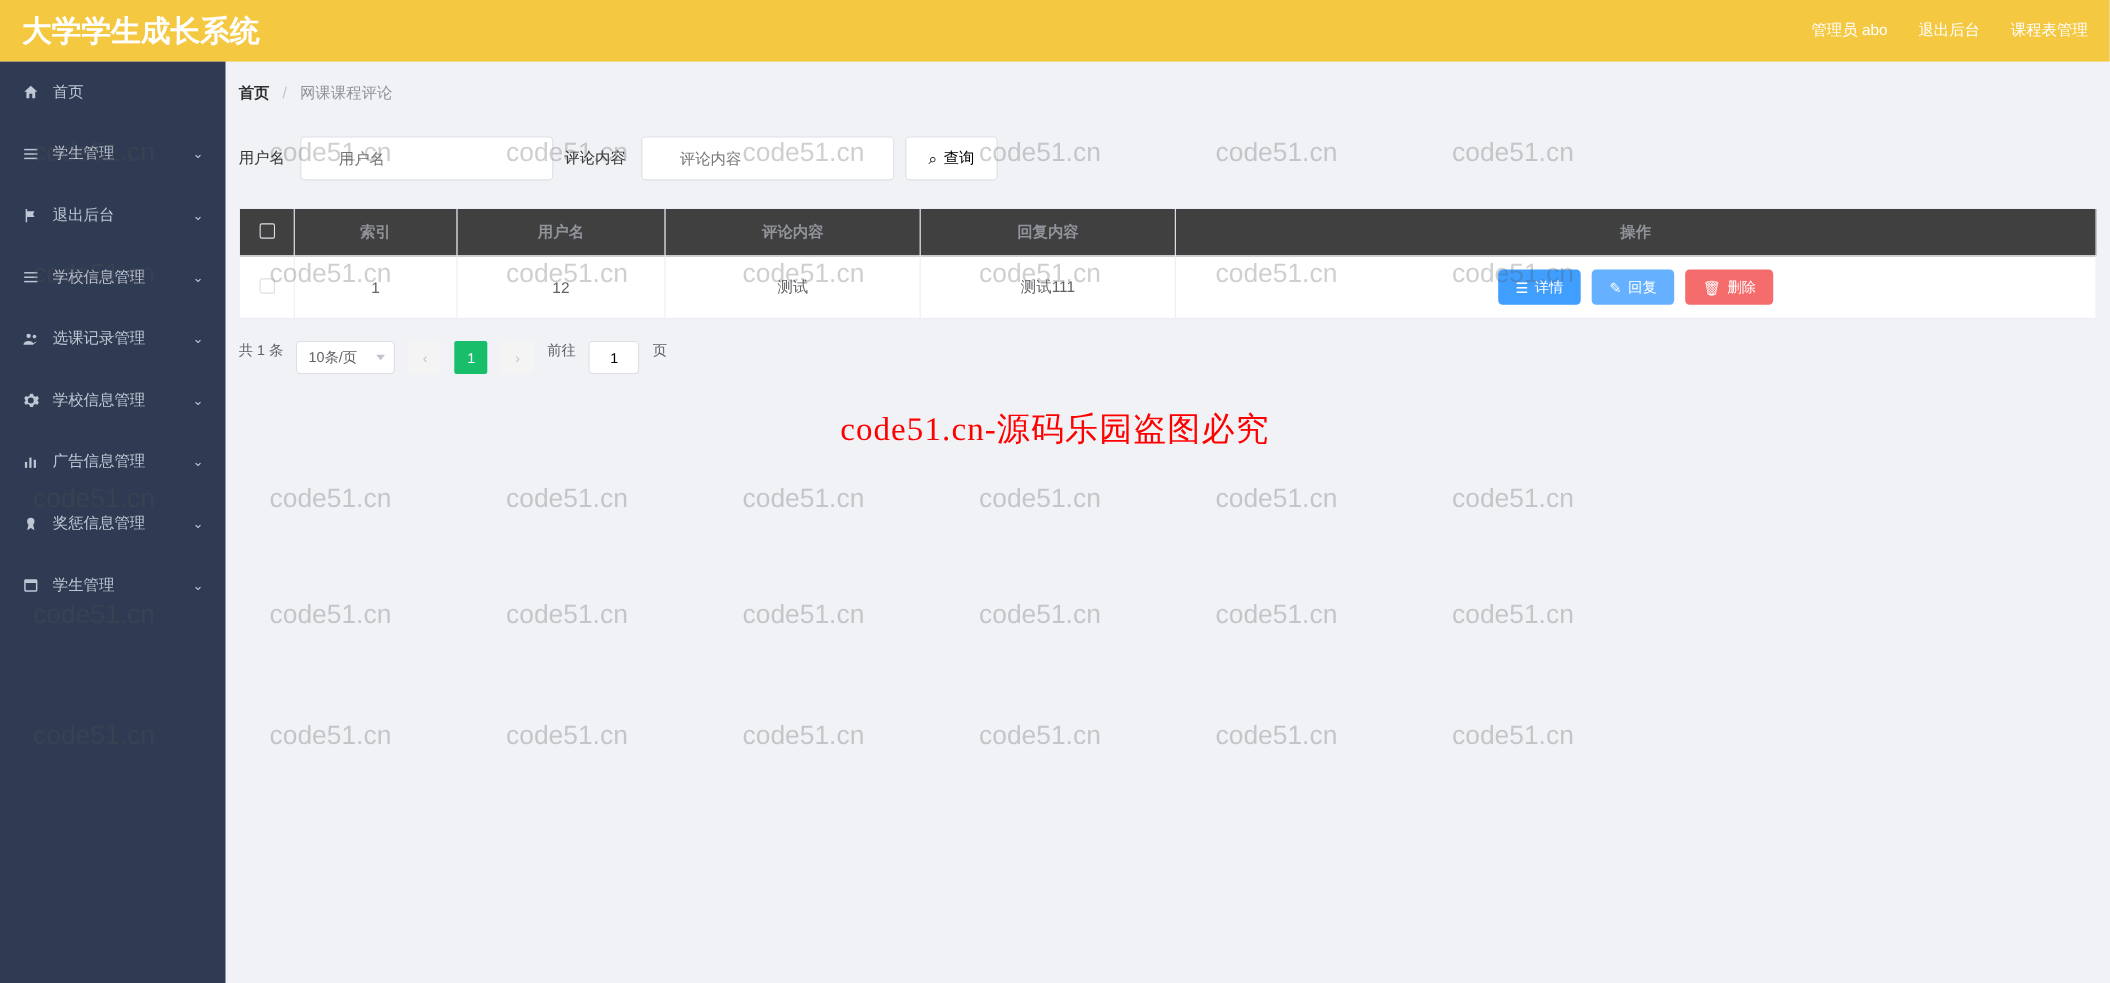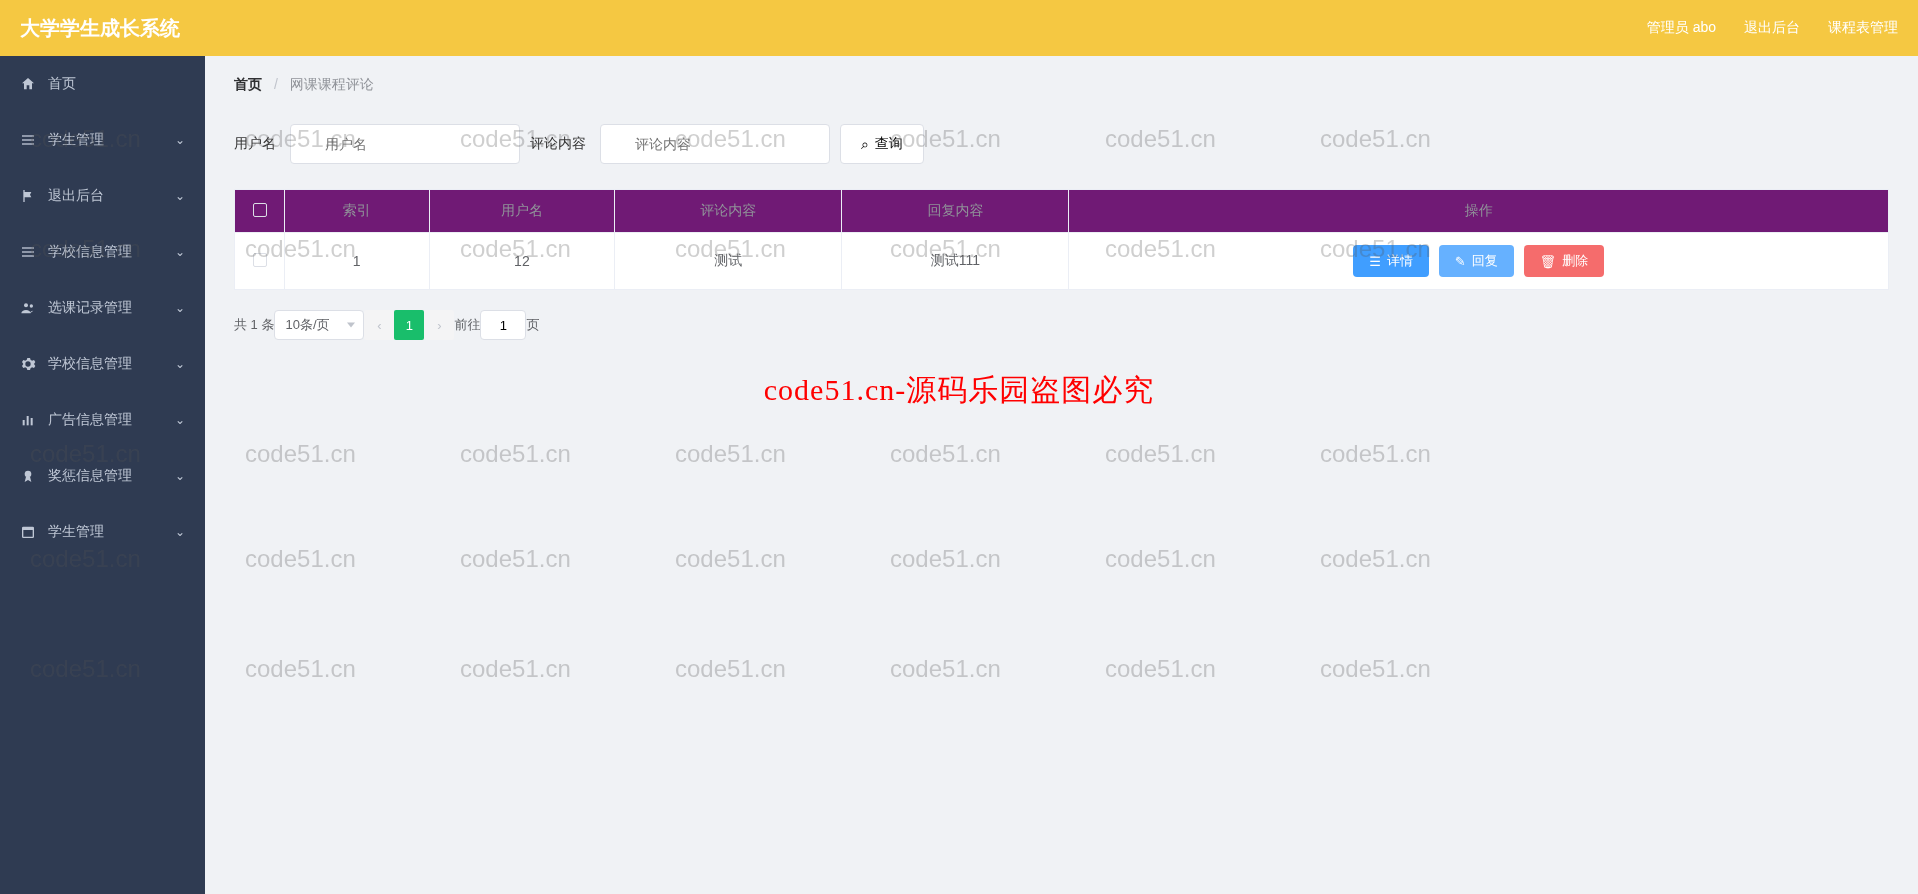--- a/index.html
+++ b/index.html
@@ -1,57 +1,57 @@
 <!DOCTYPE html>
 <html><head>
 <meta charset="utf-8">
 <style>
 * { margin: 0; padding: 0; box-sizing: border-box; }
 body { font-family: "Helvetica Neue", Helvetica, "PingFang SC", "Microsoft YaHei", Arial, sans-serif; font-size: 14px; color: #333; background: #f0f2f5; }
 
 .header { height: 56px; background: #f5c842; display: flex; align-items: center; padding: 0 20px; color: #fff; justify-content: space-between; }
-.header-title { font-size: 20px; font-weight: bold; }
+.header-title { font-size: 27px; font-weight: bold; }
 .header-right { display: flex; gap: 28px; font-size: 14px; }
 .header-right span { cursor: pointer; }
 
 .container { display: flex; height: calc(100vh - 56px); }
 
 .sidebar { width: 205px; background: #2f3b52; color: #bfc7d5; overflow-y: auto; flex-shrink: 0; }
 .sidebar-item { display: flex; align-items: center; padding: 0 20px; height: 56px; cursor: pointer; justify-content: space-between; }
 .sidebar-item.sub { padding-left: 45px; background: #1f2d3d; color: #fff; }
 .sidebar-item-left { display: flex; align-items: center; gap: 12px; }
 .sidebar-icon { width: 16px; height: 16px; display: inline-flex; align-items: center; justify-content: center; }
 .chevron { font-size: 12px; }
 
-.main { flex: 1; padding: 20px 29px; overflow: auto; }
+.main { flex: 1; padding: 20px 12px; overflow: auto; }
 .breadcrumb { font-size: 14px; margin-bottom: 30px; }
 .breadcrumb .home { color: #303133; font-weight: 600; }
 .breadcrumb .sep { margin: 0 8px; color: #c0c4cc; }
 .breadcrumb .current { color: #909399; }
 
 .search-row { display: flex; align-items: center; gap: 10px; margin-bottom: 25px; flex-wrap: wrap; }
 .search-label { font-size: 14px; margin-right: 4px; }
 .search-input { height: 40px; border: 1px solid #dcdfe6; border-radius: 4px; padding: 0 12px 0 34px; font-size: 14px; width: 230px; position: relative; }
 .input-wrap { position: relative; }
 .input-icon { position: absolute; left: 10px; top: 50%; transform: translateY(-50%); color: #c0c4cc; font-size: 14px; }
 .search-btn { height: 40px; border: 1px solid #dcdfe6; background: #fff; border-radius: 4px; padding: 0 20px; font-size: 14px; cursor: pointer; display: inline-flex; align-items: center; gap: 6px; }
 
 .table { width: 100%; border-collapse: collapse; background: #fff; }
 .table th, .table td { border: 1px solid #ebeef5; padding: 12px 10px; text-align: center; font-size: 14px; color: #606266; }
-.table th { background: #701a75; color: #909399; font-weight: 400; }
+.table th { background: #404040; color: #909399; font-weight: 700; }
 .checkbox-cell { width: 50px; }
 .checkbox { width: 14px; height: 14px; border: 1px solid #dcdfe6; display: inline-block; border-radius: 2px; }
 
 .action-cell { white-space: nowrap; }
 .btn { display: inline-flex; align-items: center; gap: 6px; height: 32px; padding: 0 16px; border: none; border-radius: 4px; color: #fff; font-size: 13px; cursor: pointer; margin: 0 3px; }
 .btn-primary { background: #409eff; }
 .btn-info { background: #66b1ff; }
 .btn-danger { background: #f56c6c; }
 
-.pagination { display: flex; align-items: center; margin-top: 20px; font-size: 13px; color: #606266; }
+.pagination { display: flex; gap: 12px; margin-top: 20px; font-size: 13px; color: #606266; }
 .page-select { height: 30px; border: 1px solid #dcdfe6; border-radius: 4px; padding: 0 24px 0 10px; font-size: 13px; position: relative; display: inline-flex; align-items: center; min-width: 90px; background:#fff; }
 .page-select::after { content: ''; position: absolute; right: 8px; top: 50%; width: 0; height: 0; border-left: 4px solid transparent; border-right: 4px solid transparent; border-top: 5px solid #c0c4cc; transform: translateY(-50%); }
 .page-btn { width: 30px; height: 30px; border: none; background: #f4f4f5; color: #c0c4cc; border-radius: 2px; cursor: pointer; font-size: 13px; }
 .page-btn.active { background: #19be6b; color: #fff; }
 .page-btn.disabled { cursor: not-allowed; }
 .page-input { width: 46px; height: 30px; border: 1px solid #dcdfe6; border-radius: 4px; text-align: center; font-size: 13px; }
 
 .watermark { position: fixed; pointer-events: none; opacity: 0.28; font-size: 24px; color: #555; z-index: 999; }
 .wm-red { position: fixed; left: 50%; top: 370px; transform: translateX(-50%); font-size: 30px; color: #ff0000; pointer-events: none; z-index: 1000; font-family: "SimSun", serif; letter-spacing: 1px; }
 

